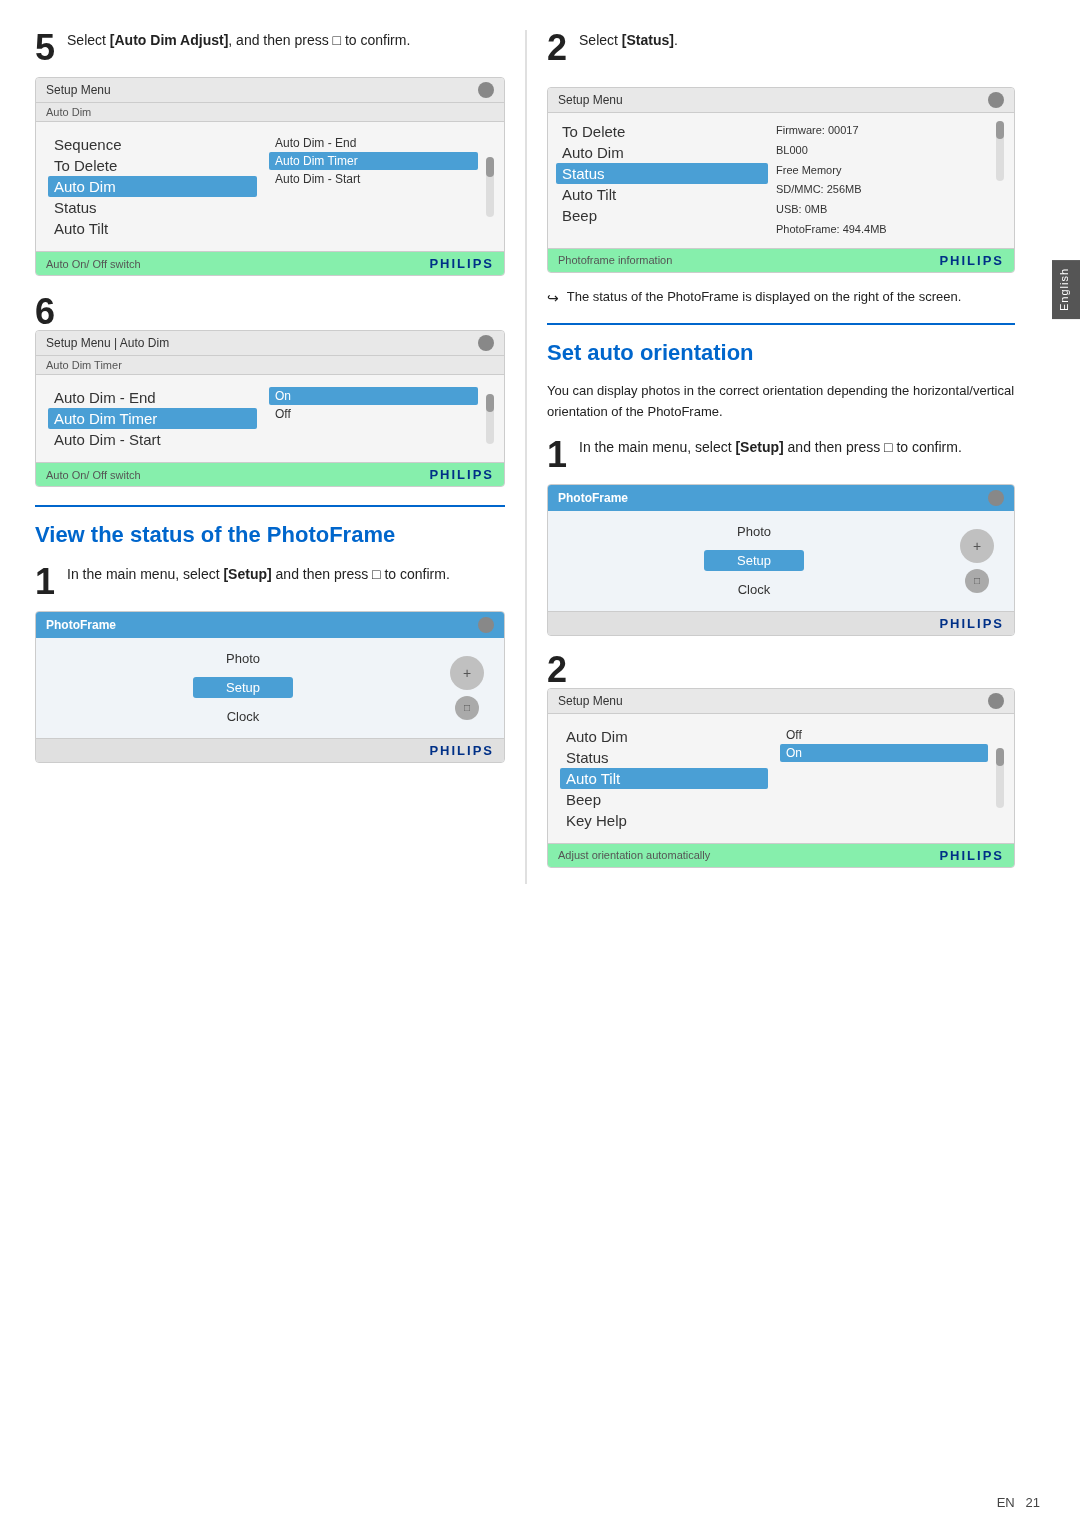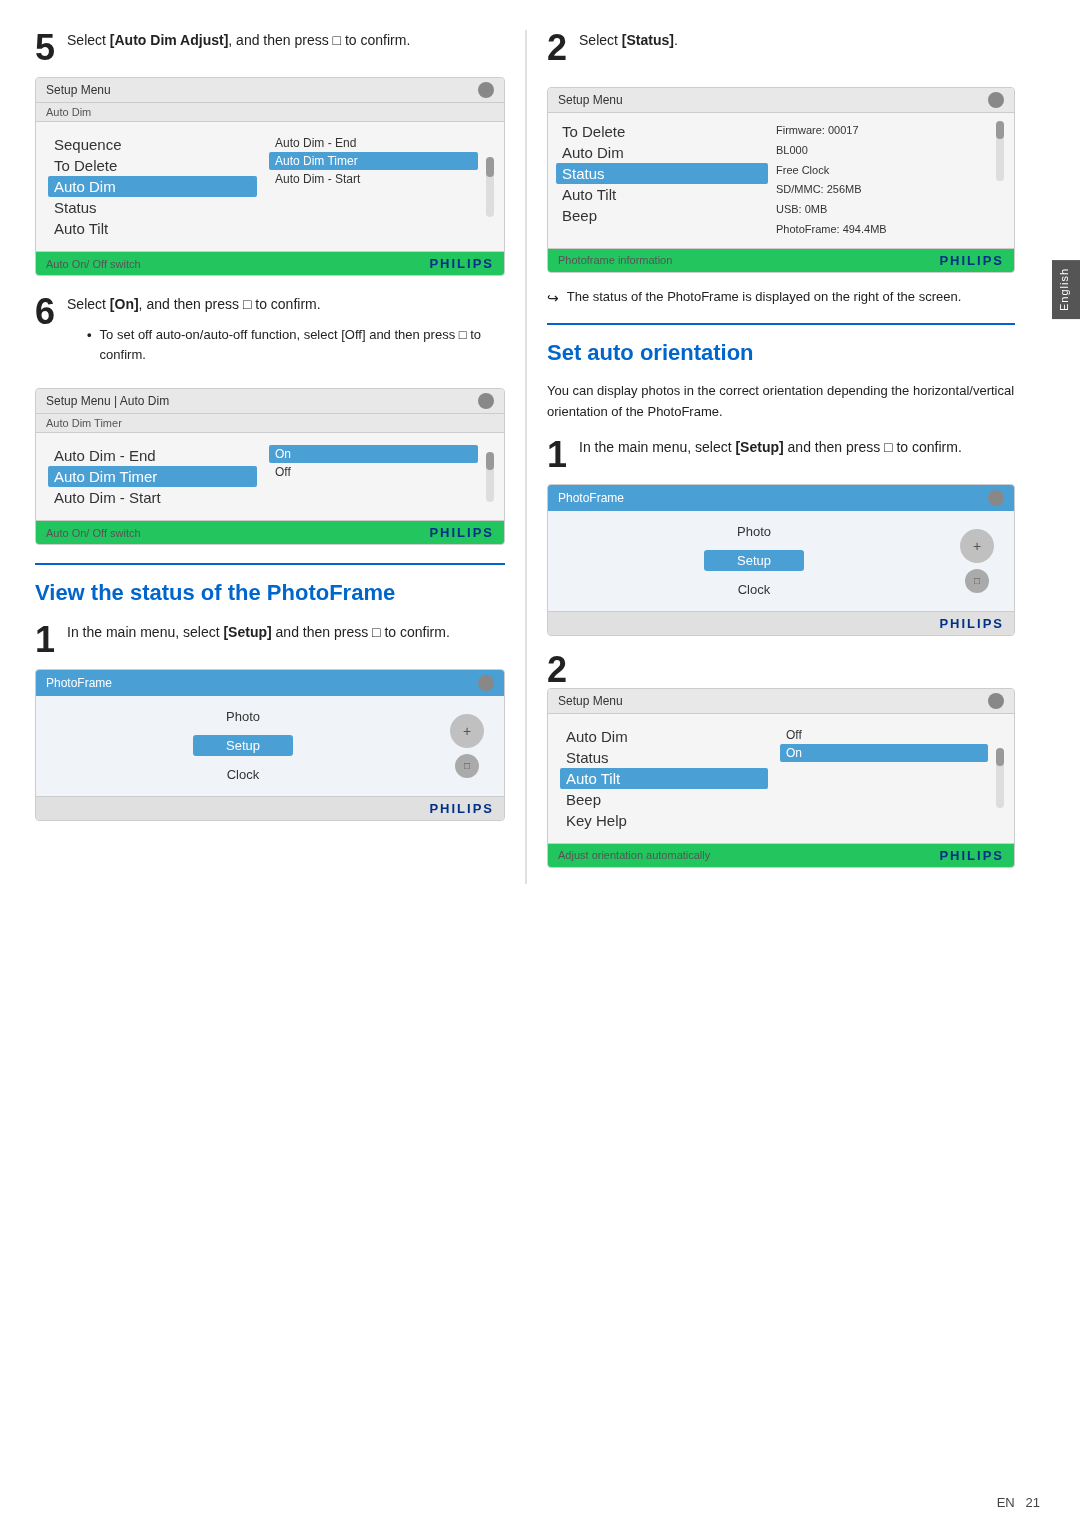--- a/index.html
+++ b/index.html
@@ -173,21 +173,21 @@
       color: #333;
     }
 
     .ui-submenu-item.active {
       background: #4a9fd5;
       color: #fff;
       border-radius: 2px;
     }
 
     .ui-footer {
-      background: #22c55e;
+      background: #86efac;
       padding: 4px 10px;
       font-size: 11px;
       color: #555;
       display: flex;
       justify-content: space-between;
       align-items: center;
       border-top: 1px solid #ccc;
     }
 
     .philips-logo {
@@ -222,20 +222,21 @@
     }
 
     .photoframe-header {
       background: #4a9fd5;
       color: #fff;
       padding: 5px 10px;
       font-size: 12px;
       display: flex;
       justify-content: space-between;
       align-items: center;
+      font-weight: bold;
     }
 
     .photoframe-menu-item {
       font-size: 13px;
       color: #333;
       padding: 3px 20px;
     }
 
     .photoframe-menu-item.selected {
       background: #4a9fd5;
@@ -335,29 +336,20 @@
         <div class="ui-footer">
           <span>Auto On/ Off switch</span>
           <span class="philips-logo">PHILIPS</span>
         </div>
       </div>
     </div>
 
     <div style="margin-bottom:18px;">
       <div style="display:flex; align-items:flex-start;">
         <span class="step-number">6</span>
-        <div class="step-content">
-          <p class="step-text">
-            Select <span class="bracket">[On]</span>, and then press □ to confirm.
-          </p>
-          <div class="bullet-point">
-            <span class="bullet-dot">•</span>
-            <span>To set off auto-on/auto-off function, select <span class="bracket">[Off]</span> and then press □ to confirm.</span>
-          </div>
-        </div>
       </div>
 
       <div class="ui-box">
         <div class="ui-box-header">
           <span>Setup Menu | Auto Dim</span>
           <span class="ui-close-btn"></span>
         </div>
         <div class="sub-header">Auto Dim Timer</div>
         <div class="ui-box-body">
           <div class="ui-menu-col">
@@ -442,21 +434,21 @@
           <div class="status-left">
             <div class="ui-menu-item">To Delete</div>
             <div class="ui-menu-item">Auto Dim</div>
             <div class="ui-menu-item highlighted">Status</div>
             <div class="ui-menu-item">Auto Tilt</div>
             <div class="ui-menu-item">Beep</div>
           </div>
           <div class="status-right">
             <div>Firmware: 00017</div>
             <div>BL000</div>
-            <div>Free Clock</div>
+            <div>Free Memory</div>
             <div>SD/MMC: 256MB</div>
             <div>USB: 0MB</div>
             <div>PhotoFrame: 494.4MB</div>
           </div>
           <div style="width:10px;">
             <div style="width:8px;height:60px;background:#ddd;border-radius:4px;position:relative;">
               <div style="width:8px;height:18px;background:#999;border-radius:4px;position:absolute;top:0;"></div>
             </div>
           </div>
         </div>

